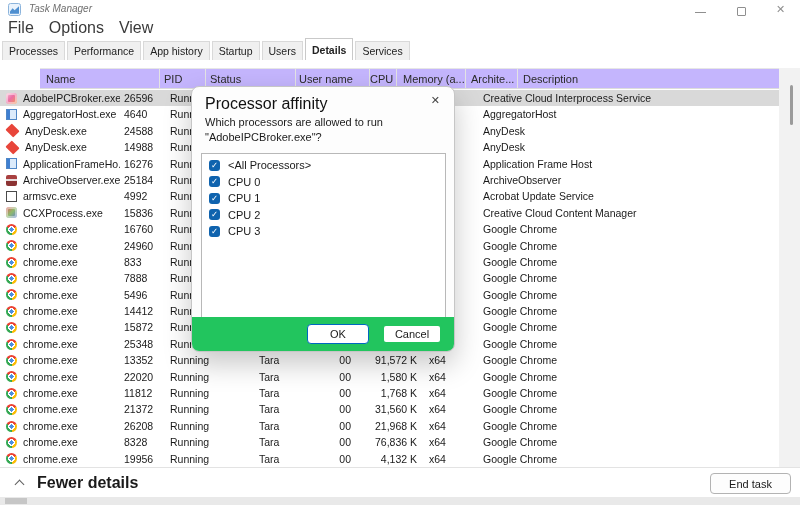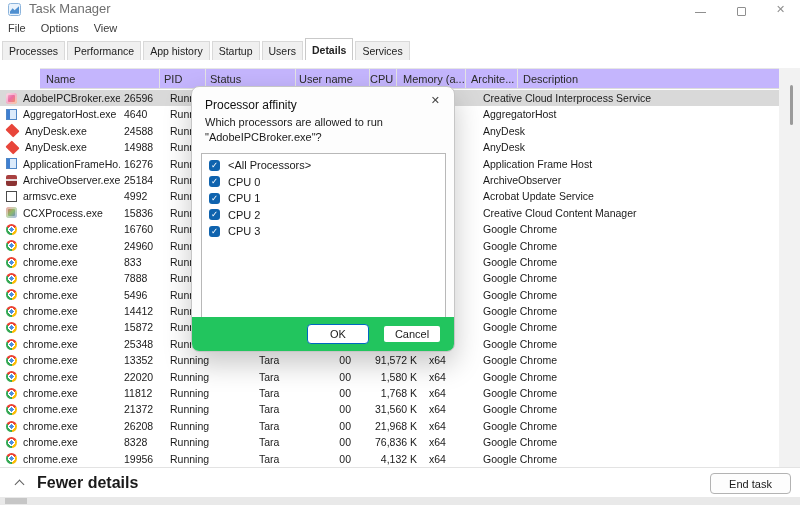--- a/index.html
+++ b/index.html
@@ -3,30 +3,30 @@
 <meta charset="utf-8">
 <style>
   * { box-sizing: border-box; margin: 0; padding: 0; }
   html,body { background:#fff; }
   body { font-family:"Liberation Sans", sans-serif; color:#1a1a1a; }
   .window { position:relative; width:800px; height:505px; background:#fff; overflow:hidden; }
 
   
   .titlebar { position:absolute; top:0; left:0; width:100%; height:17px; display:flex; align-items:center; padding-left:8px; }
   .app-icon { width:13px; height:13px; margin-right:8px; display:inline-block; }
-  .win-title { font-size:13px; color:#6f6f6f; }
+  .win-title { font-size:10px; color:#6f6f6f;font-style:italic; }
   .win-controls { position:absolute; top:0; right:0; height:22px; }
   .wc { position:absolute; color:#8f8f8f; }
   .wc-min { left:-105px; top:12px; width:11px; height:1px; background:#8f8f8f; }
   .wc-max { left:-63px; top:7px; width:9px; height:9px; border:1px solid #8f8f8f; border-radius:1px; }
   .wc-close { left:-24px; top:4px; font-size:11px; line-height:11px; }
 
   
   .menubar { position:absolute; top:18px; left:0; width:100%; height:20px; display:flex; gap:9px; padding-left:5px; align-items:center; }
-  .menu-item { font-size:11px; color:#3a3a3a; padding:2px 3px; }
+  .menu-item { font-size:16px; color:#3a3a3a; padding:2px 3px; }
 
   
   .tabbar { position:absolute; top:38px; left:2px; height:22px; display:flex; align-items:flex-end; }
   .tab { font-size:10.5px; color:#222; background:#f0f0f0; border:1px solid #d9d9d9; border-bottom:none; padding:3px 6px 4px; margin-right:2px; height:19px; }
   .tab.active { background:#fff; font-weight:bold; height:22px; padding-top:5px; position:relative; z-index:2; border-color:#c9c9c9; }
 
   
   .thead { position:absolute; top:68px; left:0; width:779px; height:21px; display:flex; border-top:1px solid #e6e6e6; border-bottom:1px solid #dcdcdc; background:#c4b5fd;margin-left:40px; }
   .hcell { font-size:11px; color:#2a2a2a; border-right:1px solid #e3e3e3; padding-top:4px; overflow:hidden; white-space:nowrap; position:relative; }
   .rows { position:absolute; top:90px; left:0; width:779px; height:377px; overflow:hidden; }
@@ -71,21 +71,21 @@
 
   
   .statusbar { position:absolute; top:467px; left:0; width:800px; height:30px; border-top:1px solid #e3e3e3; background:#fff; display:flex; align-items:center; }
   .chev-up { width:7px; height:7px; border-top:1.4px solid #5f5f5f; border-left:1.4px solid #5f5f5f; transform:rotate(45deg); margin:4px 14px 0 16px; }
   .fewer-label { font-size:16px; color:#1a1a1a;font-weight:bold; }
   .end-task-btn { position:absolute; right:9px; top:5px; width:81px; height:21px; background:#fdfdfd; border:1px solid #b3b3b3; border-radius:4px; font-size:11px; font-family:"Liberation Sans",sans-serif; color:#1a1a1a; }
 
   
   .dialog { position:absolute; left:191px; top:86px; width:264px; height:266px; background:#fdfdfd; border:1px solid #c6c6c6; border-radius:8px; box-shadow:0 12px 28px rgba(0,0,0,.22); z-index:10; overflow:hidden; }
   .dlg-titlebar { height:24px; padding:8px 0 0 13px; position:relative; }
-  .dlg-title { font-size:12px; color:#111; }
+  .dlg-title { font-size:16px; color:#111; }
   .dlg-close { position:absolute; right:14px; top:7px; font-size:11px; color:#454545; cursor:default; }
   .dlg-msg { font-size:11px; line-height:15px; margin:4px 13px 8px; width:225px; color:#1a1a1a; }
   .dlg-list { margin-left:9px; width:245px; height:167px; border:1px solid #b8b8b8; background:#fff; padding-top:3px; }
   .dlg-opt { display:flex; align-items:center; height:16.5px; padding-left:7px; }
   .dlg-check { width:11px; height:11px; border-radius:3px; background:var(--accent,#0f63ae); color:#fff; font-size:8.5px; line-height:11px; text-align:center; margin-right:8px; flex:0 0 11px; }
   .dlg-opt-label { font-size:11px; color:#1a1a1a; }
   .dlg-footer { position:absolute; bottom:0; left:0; width:100%; height:34px; background:#22c55e; display:flex; justify-content:flex-end; align-items:center; gap:13px; padding-right:12px; }
   .dlg-btn { height:20px; background:#fff; border-radius:4px; font-size:11px; font-family:"Liberation Sans",sans-serif; color:#1a1a1a; }
   .dlg-ok { width:62px; border:1px solid var(--okborder,#0067c0); }
   .dlg-cancel { width:60px; border:2px solid #22c55e; }

